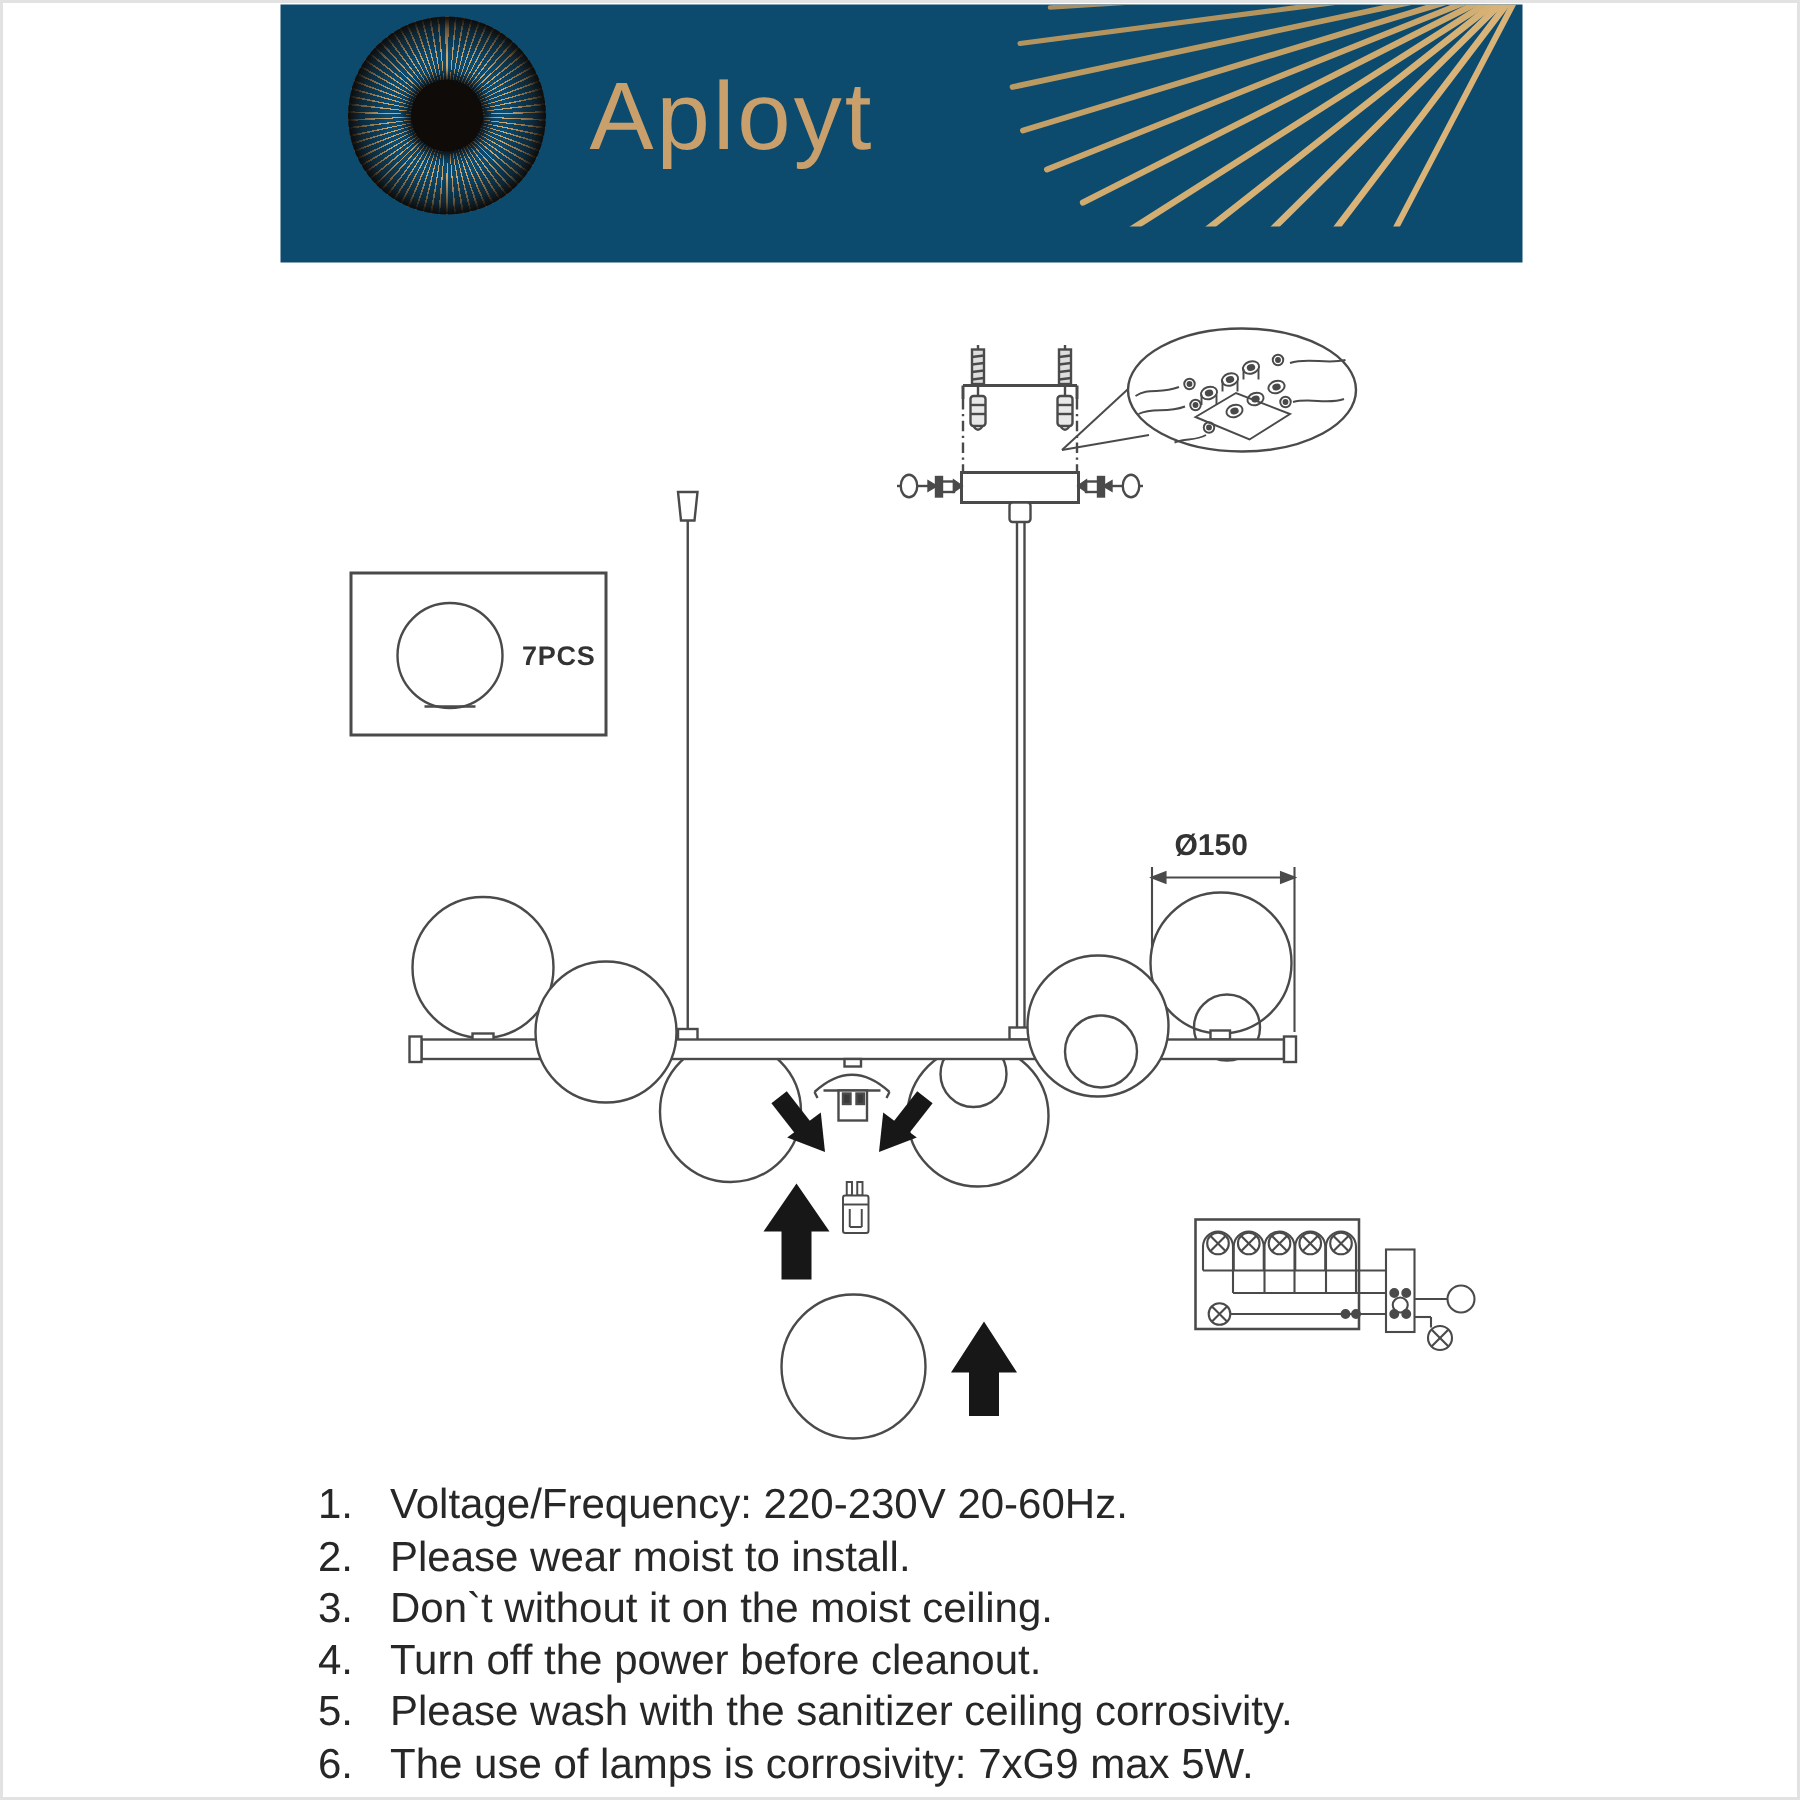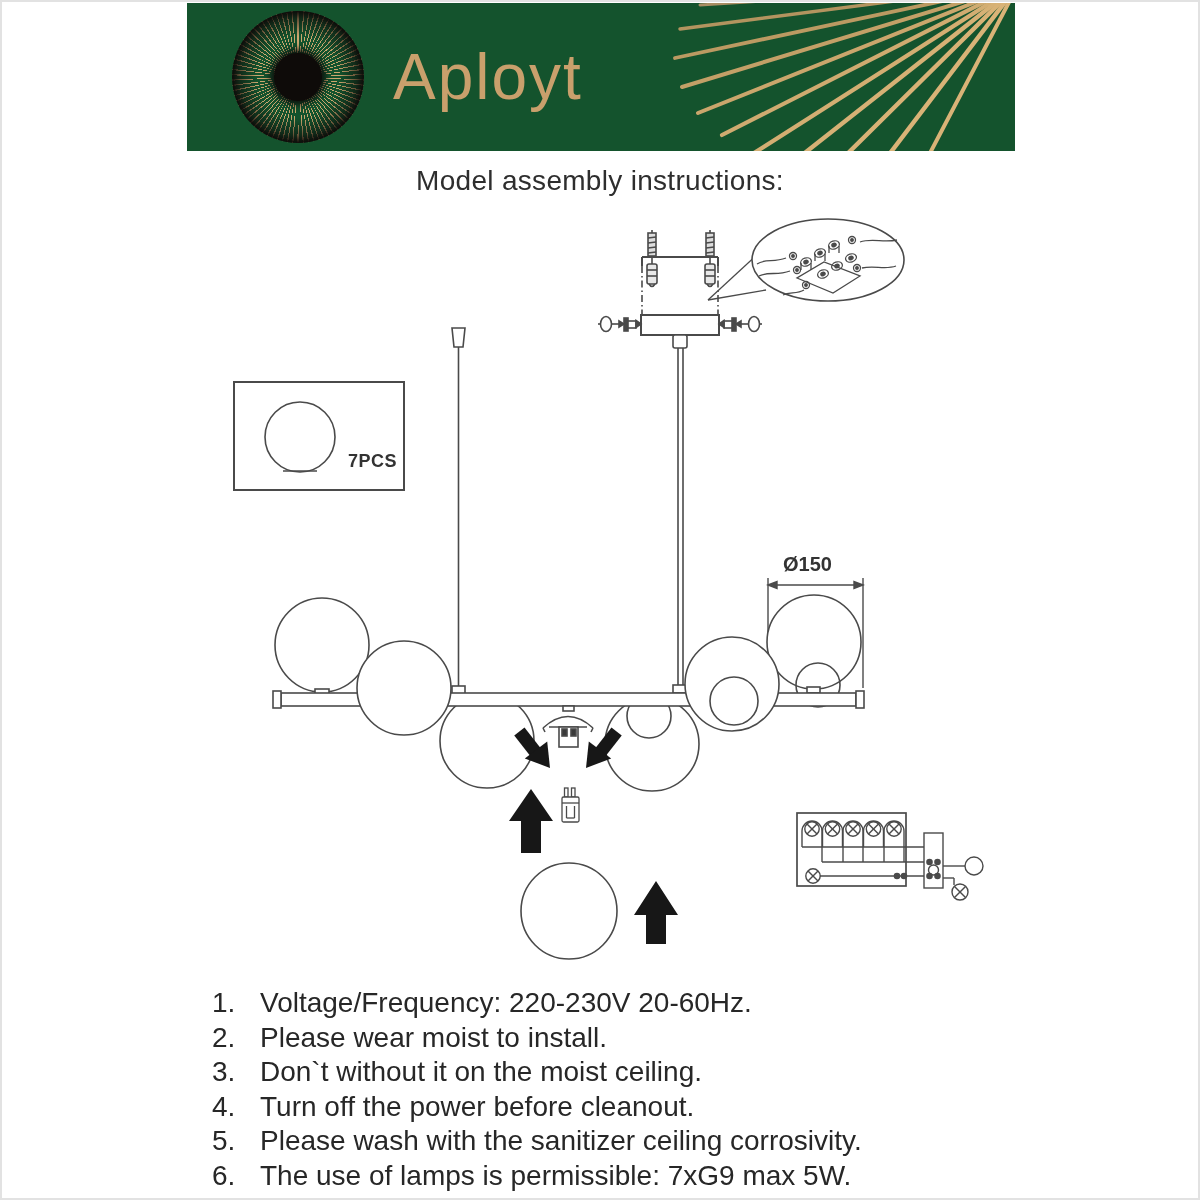--- a/index.html
+++ b/index.html
@@ -3,22 +3,22 @@
 <meta charset="utf-8">
 <style>
   html,body{margin:0;padding:0;background:#ffffff;}
   .page{
     position:relative;width:1200px;height:1200px;background:#ffffff;overflow:hidden;
     font-family:"Liberation Sans",sans-serif;
     box-shadow:inset 0 0 0 2px #e2e2e2;
   }
   
   .banner{
-    position:absolute;left:187px;top:3px;width:828px;height:148px;
-    background:#14532d;overflow:hidden;
+    position:absolute;left:187px;top:3px;width:828px;height:172px;
+    background:#0c4a6e;overflow:hidden;
   }
   .sunburst{
     position:absolute;left:45px;top:8px;width:132px;height:132px;border-radius:50%;
     background:repeating-conic-gradient(rgba(213,171,114,0.95) 0 1.1deg, rgba(14,11,9,0) 1.1deg 4.6deg);
   }
   .sunburst-fade{
     position:absolute;left:0;top:0;width:100%;height:100%;border-radius:50%;
     background:radial-gradient(circle closest-side, rgba(14,11,9,0) 62%, rgba(14,11,9,0.55) 88%, #0e0b09 100%);
   }
   .sunburst-core{
@@ -31,21 +31,21 @@
     color:#c9a06c;
   }
   .corner-rays{position:absolute;right:0;top:0;}
   
   .title{
     position:absolute;left:0;top:164px;width:1200px;text-align:center;
     color:#2e2e2e;font-weight:500;font-size:28px;line-height:33px;letter-spacing:0.3px;
   }
   
   .lbl{position:absolute;color:#333333;}
-  .lbl-7pcs{left:348px;top:427px;font-size:18px;font-weight:700;letter-spacing:0.5px;margin-top:24px;}
+  .lbl-7pcs{left:348px;top:427px;font-size:18px;font-weight:700;letter-spacing:0.5px;}
   .lbl-d150{left:783px;top:553px;font-size:20px;font-weight:600;}
   
   .diagram{position:absolute;left:0;top:0;width:1200px;height:1200px;}
   
   .instructions{
     position:absolute;left:212px;top:986px;width:860px;
     color:#272727;font-size:28px;line-height:34.6px;
   }
   .instr-row{display:flex;}
   .instr-num{width:48px;flex:0 0 48px;}
@@ -73,21 +73,20 @@
         <line x1="348" y1="-18" x2="84" y2="150" stroke-width="4.2" stroke="#d3ae72"></line>
         <line x1="348" y1="-18" x2="122" y2="160" stroke-width="4.4" stroke="#d6b175"></line>
         <line x1="348" y1="-18" x2="162" y2="166" stroke-width="4.4" stroke="#d8b276"></line>
         <line x1="348" y1="-18" x2="205" y2="170" stroke-width="4.4" stroke="#d9b377"></line>
         <line x1="348" y1="-18" x2="248" y2="173" stroke-width="4" stroke="#d9b377"></line>
       </g>
     </svg>
   </div>
 
   <div class="title">
-    <div>Model assembly instructions:</div>
   </div>
 
   <svg class="diagram" viewBox="0 0 1200 1200">
     <g stroke="#4a4a4a" stroke-width="1.6" fill="none">
 
       <g>
 
         <g>
           <rect x="648" y="233" width="8" height="23" fill="#dddddd"></rect>
           <line x1="648" y1="238" x2="656" y2="237"></line>
@@ -389,17 +388,17 @@
     <div class="instr-row">
       <span class="instr-num">4.</span>
       <span class="instr-text">Turn off the power before cleanout.</span>
     </div>
     <div class="instr-row">
       <span class="instr-num">5.</span>
       <span class="instr-text">Please wash with the sanitizer ceiling corrosivity.</span>
     </div>
     <div class="instr-row">
       <span class="instr-num">6.</span>
-      <span class="instr-text">The use of lamps is permissible: 7xG9 max 5W.</span>
+      <span class="instr-text">The use of lamps is corrosivity: 7xG9 max 5W.</span>
     </div>
   </div>
 
 </div>
 
 </body></html>

